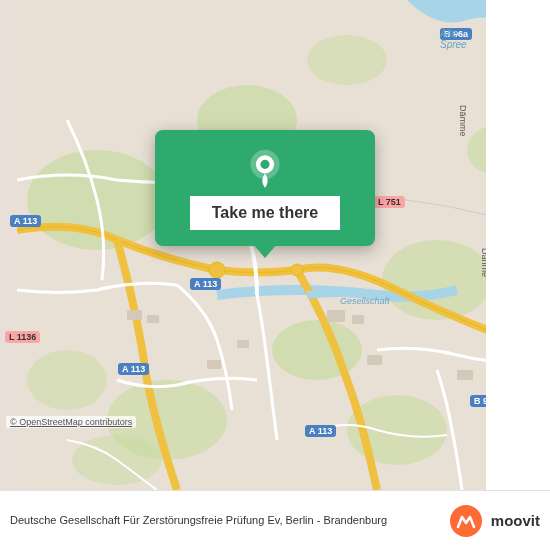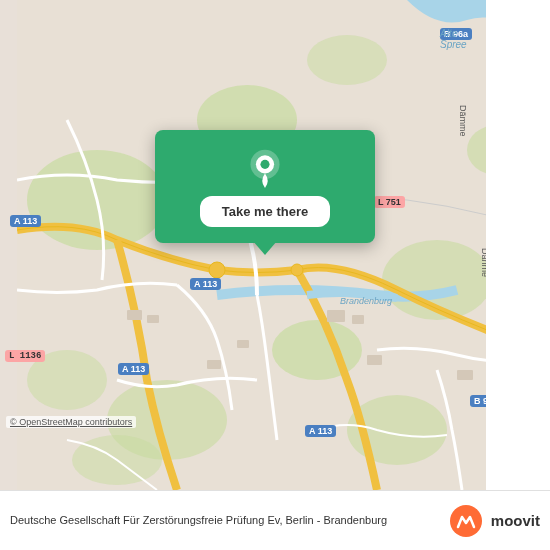--- a/index.html
+++ b/index.html
@@ -65,23 +65,23 @@
 
     .pin-icon {
       width: 40px;
       height: 40px;
       margin-bottom: 8px;
     }
 
     #cta-button {
       background: white;
       border: none;
-      border-radius: 12px;
+      border-radius: 0;
       padding: 8px 22px;
-      font-size: 13px;
+      font-size: 16px;
       font-weight: 600;
       color: #333;
       cursor: pointer;
       white-space: nowrap;
     }
 
     
     #bottom-bar {
       width: 550px;
       height: 60px;
@@ -210,28 +210,28 @@
   <div style="position:absolute;top:215px;left:10px;" class="road-badge badge-blue">A 113</div>
 
   <div style="position:absolute;top:278px;left:190px;" class="road-badge badge-blue">A 113</div>
 
   <div style="position:absolute;top:363px;left:118px;" class="road-badge badge-blue">A 113</div>
 
   <div style="position:absolute;top:425px;left:305px;" class="road-badge badge-blue">A 113</div>
 
   <div style="position:absolute;top:196px;left:374px;" class="road-badge badge-yellow">L 751</div>
 
-  <div style="position:absolute;top:350px;left:5px;font-family:Liberation Mono, monospace;" class="road-badge badge-yellow">L 1136</div>
+  <div style="position:absolute;top:331px;left:5px;" class="road-badge badge-yellow">L 1136</div>
 
   
   <div style="position:absolute;top:105px;left:468px;font-size:9px;color:#555;transform:rotate(90deg);transform-origin:left top;">Dämme</div>
 
   <div style="position:absolute;top:248px;left:490px;font-size:9px;color:#555;transform:rotate(90deg);transform-origin:left top;">Dahme</div>
 
-  <div style="position:absolute;top:296px;left:340px;font-size:9px;color:#6aa4c4;font-style:italic;">Brandenburg</div>
+  <div style="position:absolute;top:296px;left:340px;font-size:9px;color:#6aa4c4;font-style:italic;">Gesellschaft</div>
 
   <div style="position:absolute;top:28px;left:440px;font-size:10px;color:#6aa4c4;font-style:italic;">Alte Spree</div>
 
   
   <div id="cta-card">
 
     <svg class="pin-icon" viewBox="0 0 40 44" fill="none" xmlns="http://www.w3.org/2000/svg">
       <circle cx="20" cy="18" r="16" fill="white" opacity="0.25"></circle>
       <circle cx="20" cy="18" r="10" fill="white"></circle>
       <circle cx="20" cy="18" r="5" fill="#2eaa6e"></circle>

